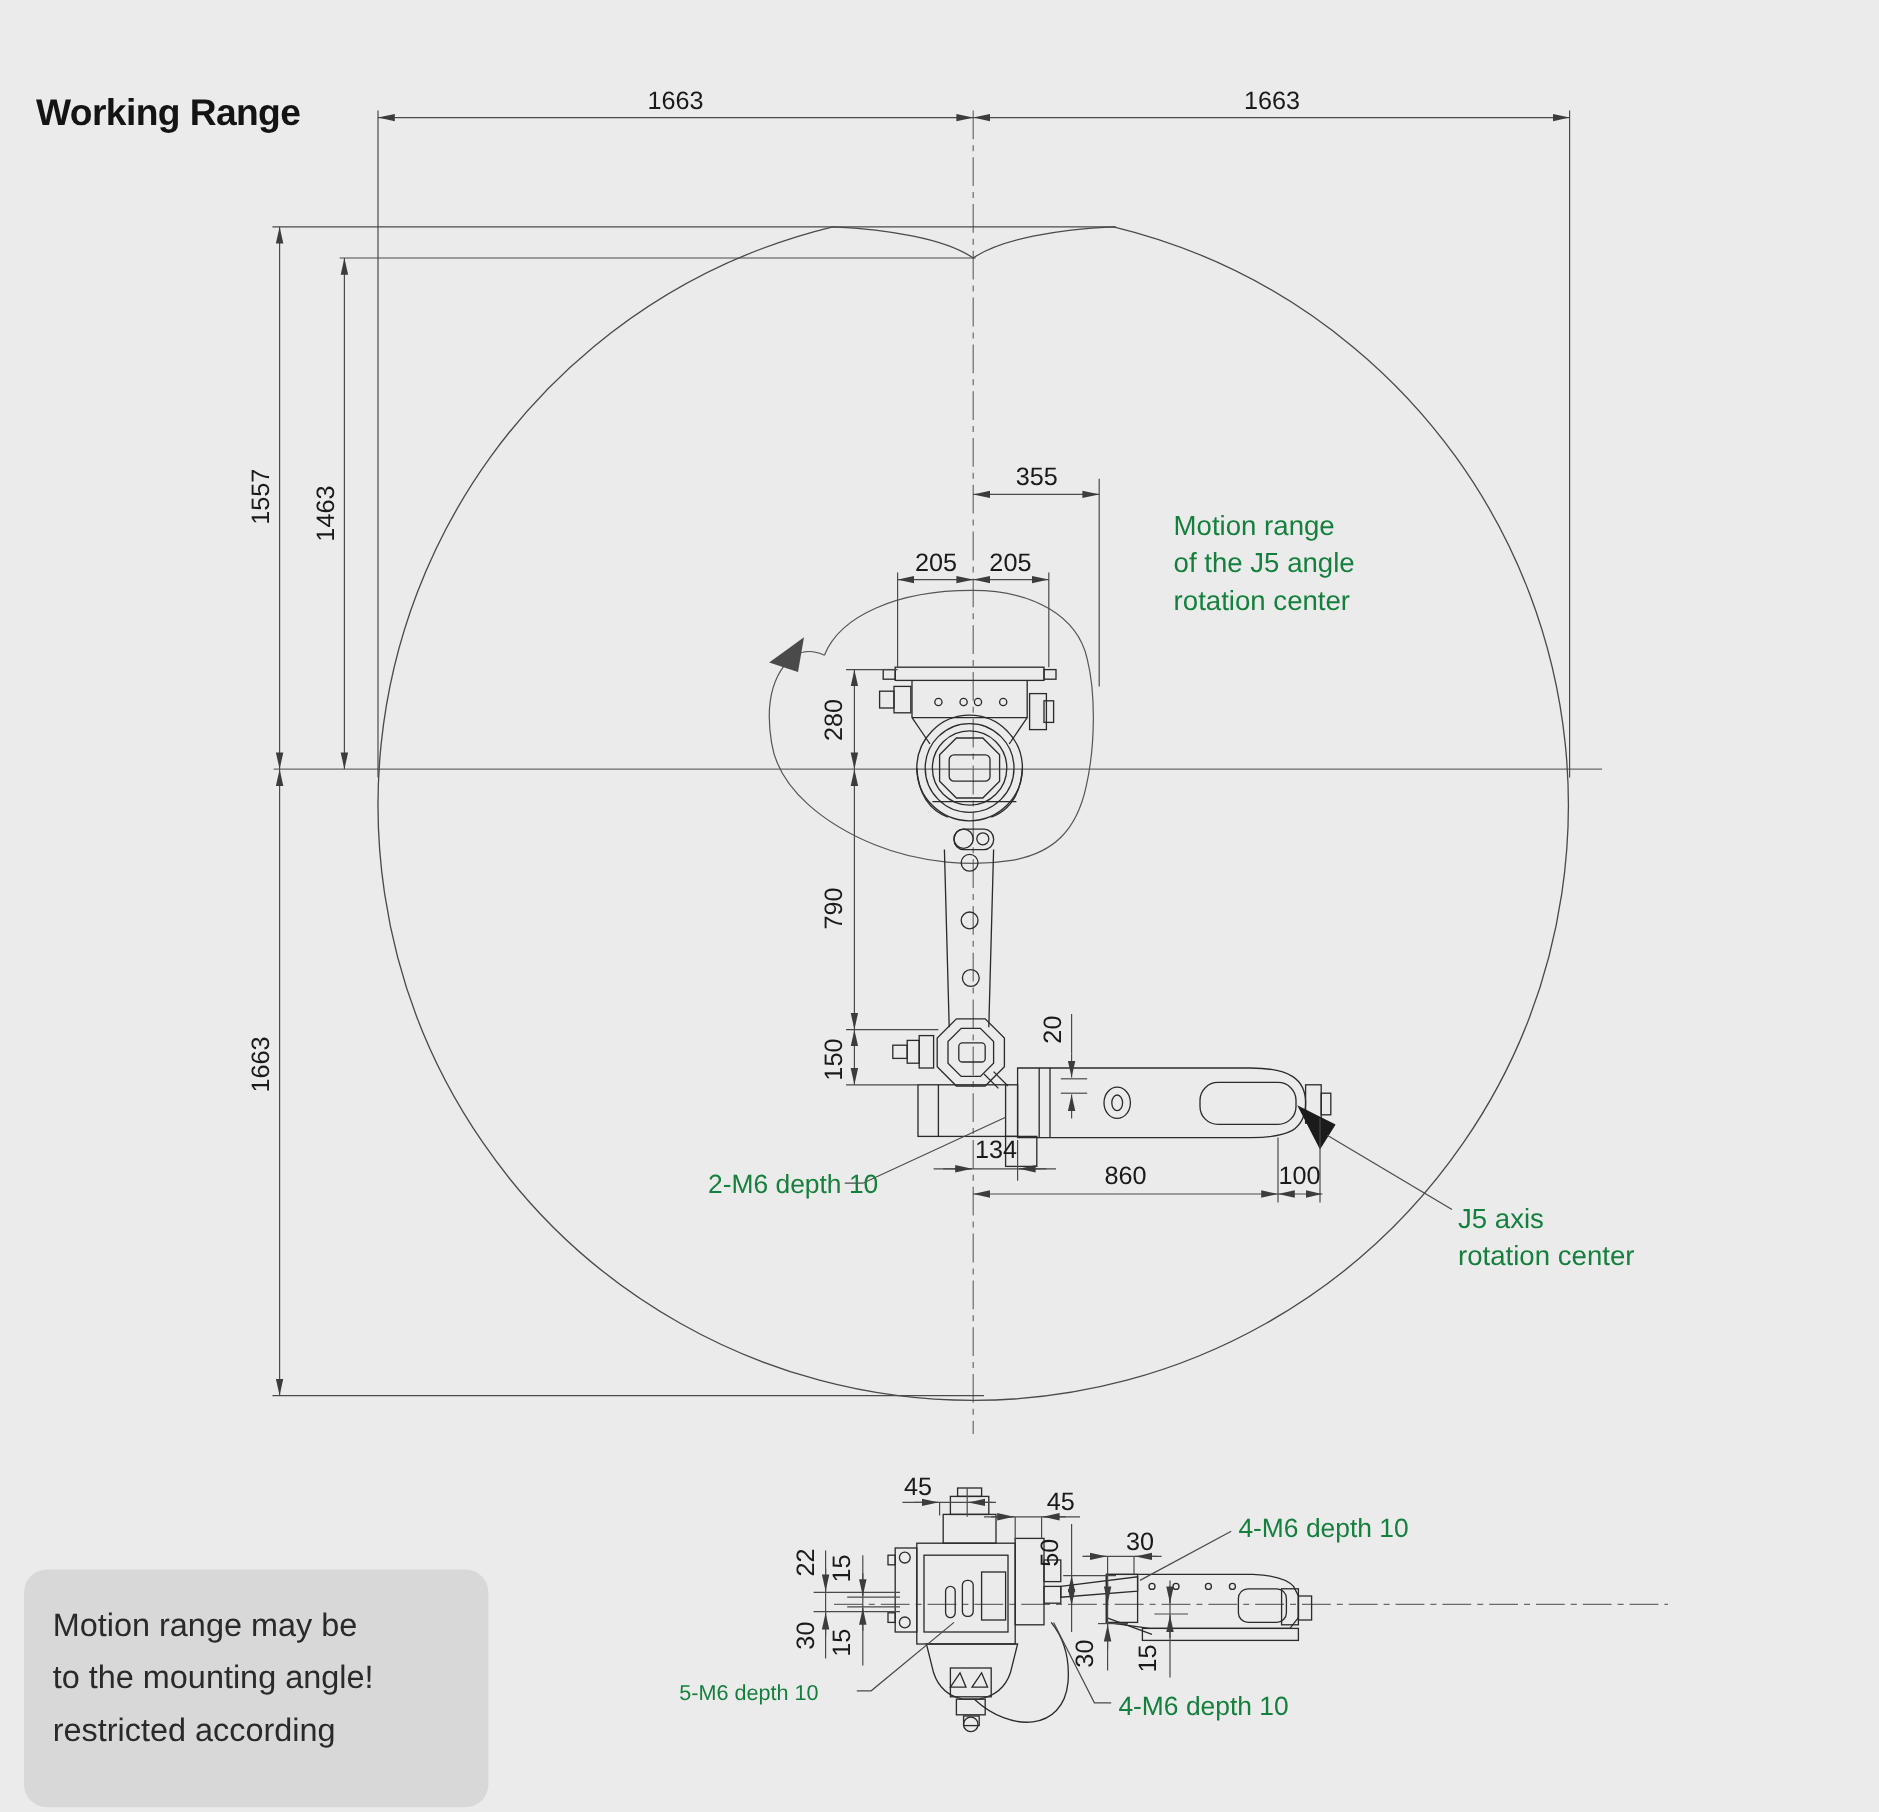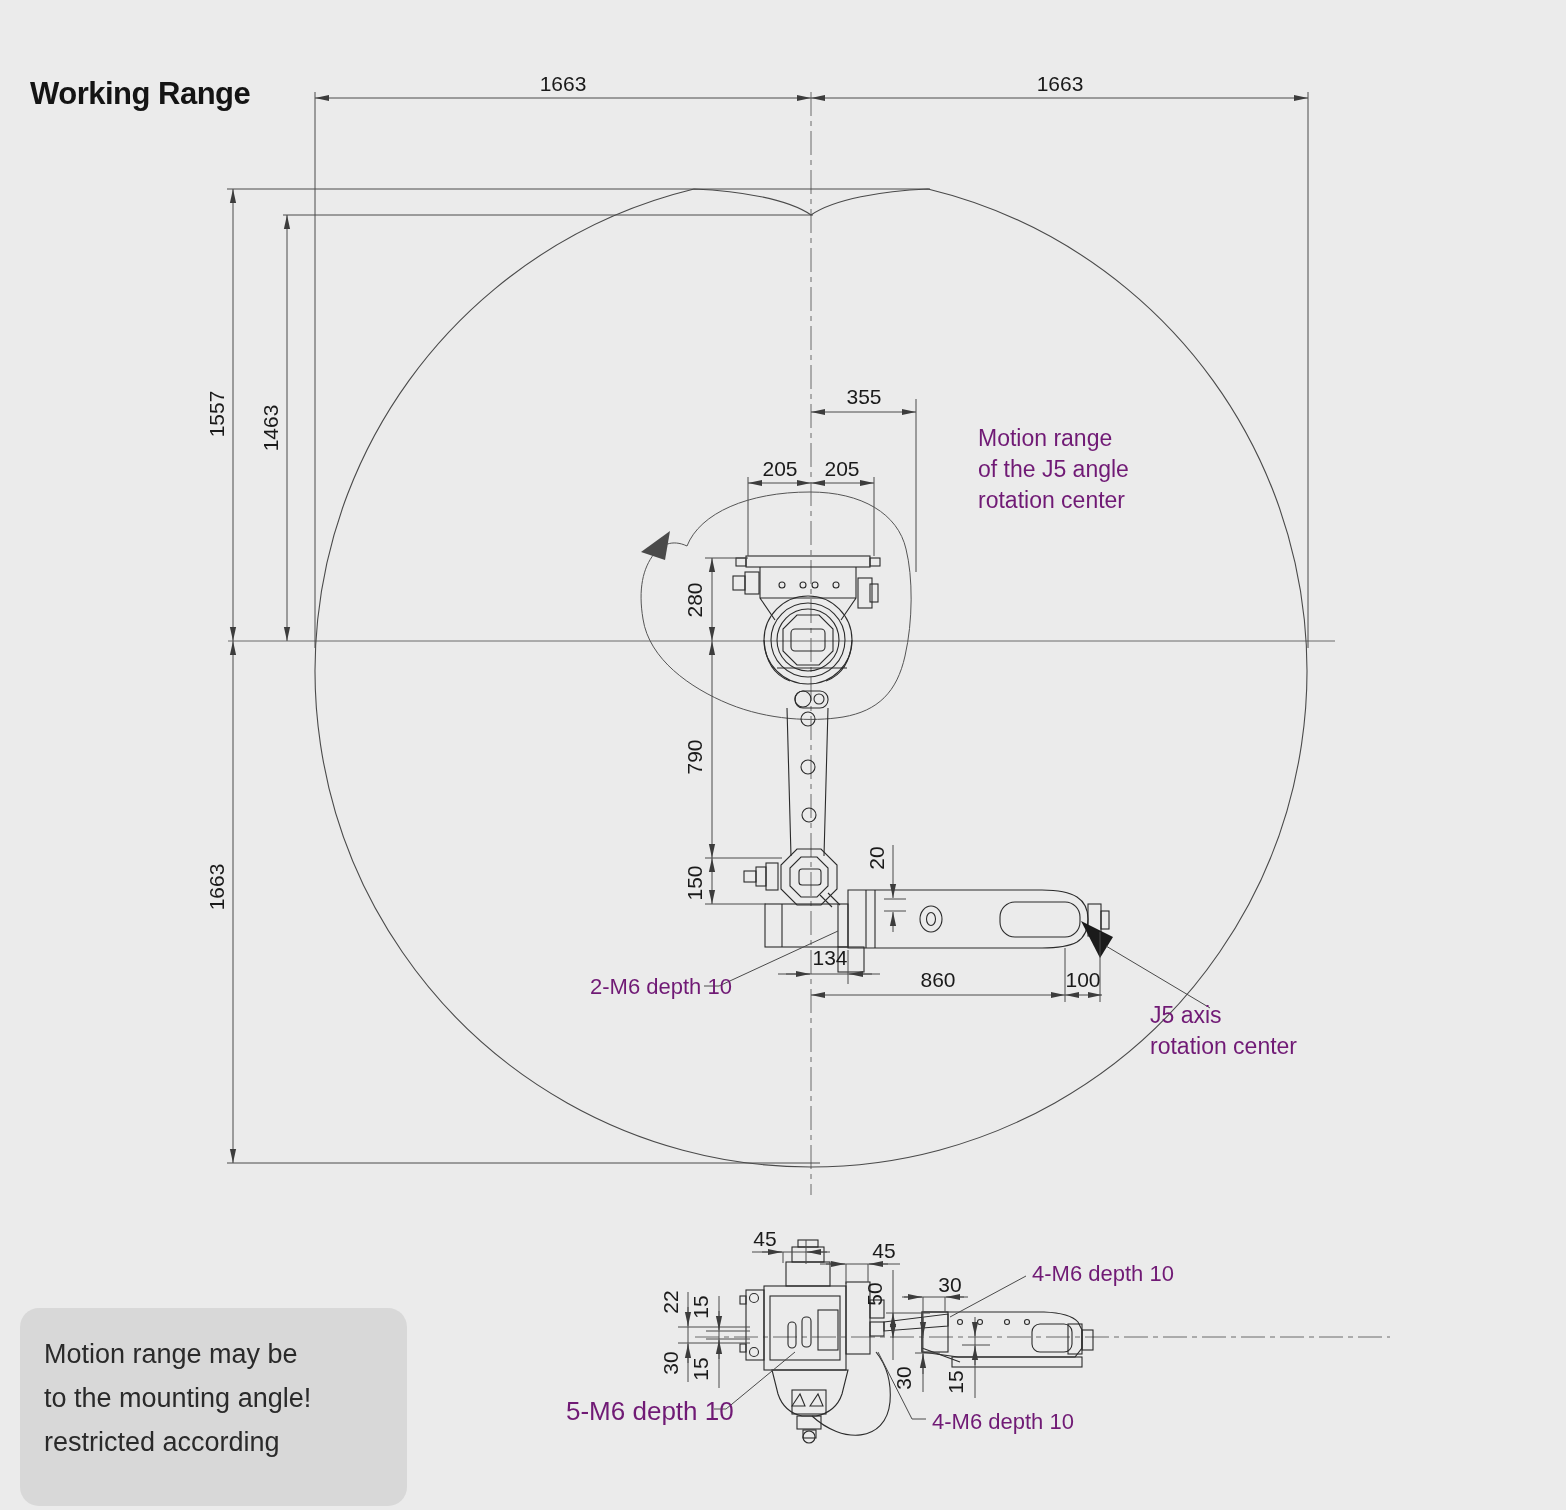--- a/index.html
+++ b/index.html
@@ -2,21 +2,21 @@
 <html><head>
 <meta charset="utf-8">
 <style>
   html,body{margin:0;padding:0;background:#ebebeb;}
   .stage{position:relative;width:1566px;height:1510px;background:#ebebeb;overflow:hidden;
          font-family:"Liberation Sans",sans-serif;color:#1a1a1a;}
   .title{position:absolute;left:30px;top:36px;font-size:31px;font-weight:700;
          letter-spacing:-0.5px;color:#141414;margin-top:40px;}
   svg{position:absolute;left:0;top:0;}
   svg text{font-family:"Liberation Sans",sans-serif;font-size:21px;fill:#1a1a1a;}
-  .ann{position:absolute;font-size:23px;line-height:31px;color:#701a75;white-space:nowrap;}
+  .ann{position:absolute;font-size:23px;line-height:31px;color:#15803d;white-space:nowrap;}
   .note-box{position:absolute;left:20px;top:1308px;width:387px;height:198px;background:#d8d8d8;border-radius:19px;}
   .note-text{position:absolute;left:24px;top:24px;font-size:27px;line-height:44px;color:#2a2a2a;}
 </style>
 </head>
 <body>
 
 <div class="stage">
 
   <div class="title">Working Range</div>
 
@@ -256,32 +256,32 @@
       <text x="963" y="1382" transform="rotate(-90 963 1382)">15</text>
     </g>
   </svg>
 
   <div class="ann" style="left:978px;top:423px;">
     <div>Motion range</div>
     <div>of the J5 angle</div>
     <div>rotation center</div>
   </div>
 
-  <div class="ann" style="left:1150px;top:1000px;">
+  <div class="ann" style="left:1215px;top:1000px;">
     <div>J5 axis</div>
     <div>rotation center</div>
   </div>
 
   <div class="ann" style="left:558px;top:971px;font-size:22px;margin-left:32px;">2-M6 depth 10</div>
 
   <div class="ann" style="left:1032px;top:1258px;font-size:22px;">4-M6 depth 10</div>
 
   <div class="ann" style="left:932px;top:1406px;font-size:22px;">4-M6 depth 10</div>
 
-  <div class="ann" style="left:566px;top:1396px;font-size:26px;">5-M6 depth 10</div>
+  <div class="ann" style="left:566px;top:1396px;font-size:18px;">5-M6 depth 10</div>
 
   <div class="note-box">
     <div class="note-text">
       <div>Motion range may be</div>
       <div>to the mounting angle!</div>
       <div>restricted according</div>
     </div>
   </div>
 
 </div>

